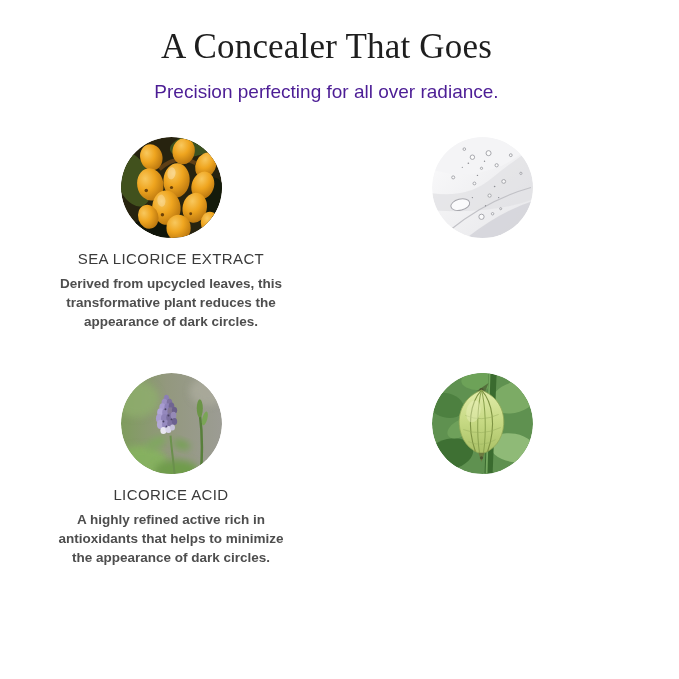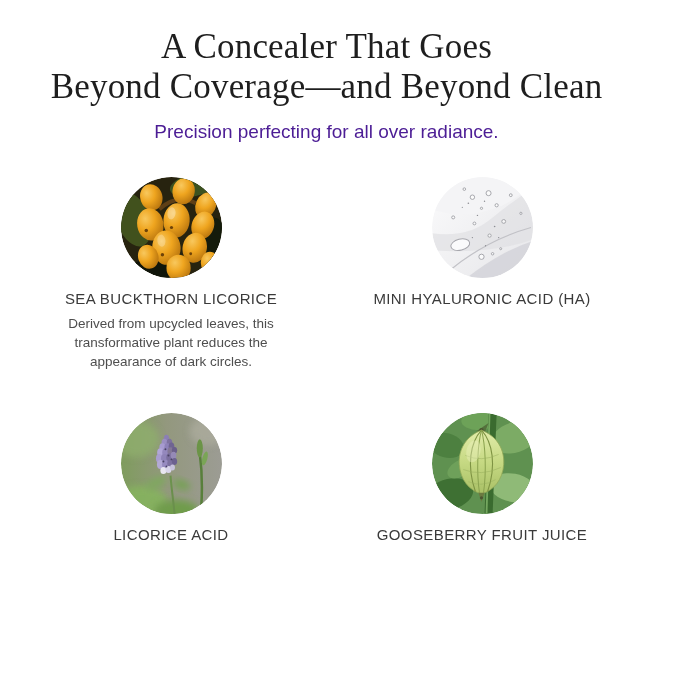--- a/index.html
+++ b/index.html
@@ -63,34 +63,34 @@
     font-weight: 400;
     letter-spacing: 0.4px;
     color: #3a3a3a;
     margin: 12px 0 0 0;
   }
   .card-desc {
     font-size: 13.5px;
     line-height: 1.42;
     color: #4e4e4e;
     margin: 7px 0 0 0;
+    font-weight: bold;
   }
   .desc-0 { max-width: 242px; }
   .desc-1 { max-width: 280px; }
   .desc-2 { max-width: 244px; }
   .desc-3 { max-width: 290px; }
 </style>
 </head>
 <body>
 
 <div class="page">
 
   <h1 class="title">
     <span>A Concealer That Goes</span>
-    <span>Beyond Coverage—and Beyond Clean</span>
   </h1>
 
   <p class="subtitle">Precision perfecting for all over radiance.</p>
 
   <div class="grid">
 
     <section class="card">
       <div class="photo">
         <svg viewBox="0 0 100 100" width="101" height="101" aria-hidden="true">
           <defs>
@@ -123,21 +123,21 @@
             <ellipse cx="88" cy="85" rx="9" ry="11" fill="url(#berryGrad)"></ellipse>
             <circle cx="25" cy="53" r="1.7" fill="#6e4309"></circle>
             <circle cx="50" cy="50" r="1.6" fill="#6e4309"></circle>
             <circle cx="41" cy="77" r="1.7" fill="#6e4309"></circle>
             <circle cx="69" cy="76" r="1.4" fill="#6e4309"></circle>
             <ellipse cx="50" cy="36" rx="4" ry="6" fill="#ffffff" opacity="0.30" transform="rotate(8 50 36)"></ellipse>
             <ellipse cx="40" cy="63" rx="4" ry="6" fill="#ffffff" opacity="0.25" transform="rotate(-8 40 63)"></ellipse>
           </g>
         </svg>
       </div>
-      <h2 class="card-title">SEA BUCKTHORN LICORICE</h2>
+      <h2 class="card-title">SEA LICORICE EXTRACT</h2>
       <p class="card-desc desc-0">Derived from upcycled leaves, this transformative plant reduces the appearance of dark circles.</p>
     </section>
 
     <section class="card">
       <div class="photo">
         <svg viewBox="0 0 100 100" width="101" height="101" aria-hidden="true">
           <defs>
             <linearGradient id="gelGrad" x1="0" y1="0" x2="1" y2="1">
               <stop offset="0%" stop-color="#fbfbfc"></stop>
               <stop offset="100%" stop-color="#e6e6e9"></stop>
@@ -175,21 +175,20 @@
               <circle cx="45" cy="38" r="0.7"></circle>
               <circle cx="62" cy="49" r="0.8"></circle>
               <circle cx="53" cy="68" r="0.7"></circle>
               <circle cx="40" cy="60" r="0.7"></circle>
               <circle cx="30" cy="30" r="0.6"></circle>
               <circle cx="66" cy="60" r="0.7"></circle>
             </g>
           </g>
         </svg>
       </div>
-      <h2 class="card-title">MINI HYALURONIC ACID (HA)</h2>
     </section>
 
     <section class="card">
       <div class="photo">
         <svg viewBox="0 0 100 100" width="101" height="101" aria-hidden="true">
           <defs>
             <linearGradient id="licBg" x1="0" y1="0" x2="1" y2="0">
               <stop offset="0%" stop-color="#7f9c5e"></stop>
               <stop offset="45%" stop-color="#93987e"></stop>
               <stop offset="100%" stop-color="#9c9c94"></stop>
@@ -238,20 +237,21 @@
               <circle cx="44" cy="36" r="1" fill="#4a4366"></circle>
               <circle cx="47" cy="42" r="1" fill="#4a4366"></circle>
               <circle cx="42" cy="48" r="1" fill="#4a4366"></circle>
               <circle cx="50" cy="46" r="0.9" fill="#4a4366"></circle>
               <circle cx="45" cy="53" r="0.9" fill="#4a4366"></circle>
             </g>
           </g>
         </svg>
       </div>
       <h2 class="card-title">LICORICE ACID</h2>
+      <p class="card-desc desc-2">A highly refined active rich in antioxidants that helps to minimize the appearance of dark circles.</p>
     </section>
 
     <section class="card">
       <div class="photo">
         <svg viewBox="0 0 100 100" width="101" height="101" aria-hidden="true">
           <defs>
             <linearGradient id="huskGrad" x1="0" y1="0" x2="0" y2="1">
               <stop offset="0%" stop-color="#e2ecaa"></stop>
               <stop offset="50%" stop-color="#c6d983"></stop>
               <stop offset="100%" stop-color="#a9c066"></stop>
@@ -279,17 +279,16 @@
             <path d="M49,17 C53,32 54,58 51,79" stroke="#8aa24e" stroke-width="1" fill="none"></path>
             <path d="M33,42 Q49,49 66,41" stroke="#97ad5c" stroke-width="0.7" fill="none" opacity="0.7"></path>
             <path d="M31,56 Q49,63 68,54" stroke="#97ad5c" stroke-width="0.7" fill="none" opacity="0.7"></path>
             <path d="M36,68 Q49,74 63,66" stroke="#97ad5c" stroke-width="0.7" fill="none" opacity="0.6"></path>
             <path d="M46,79 L49,88 L52,79 Z" fill="#6b7a40"></path>
             <circle cx="49" cy="84" r="1.6" fill="#4c5531"></circle>
             <ellipse cx="41" cy="38" rx="7" ry="11" fill="#eef3c0" opacity="0.40" transform="rotate(12 41 38)"></ellipse>
           </g>
         </svg>
       </div>
-      <h2 class="card-title">GOOSEBERRY FRUIT JUICE</h2>
     </section>
 
   </div>
 </div>
 
 </body></html>

